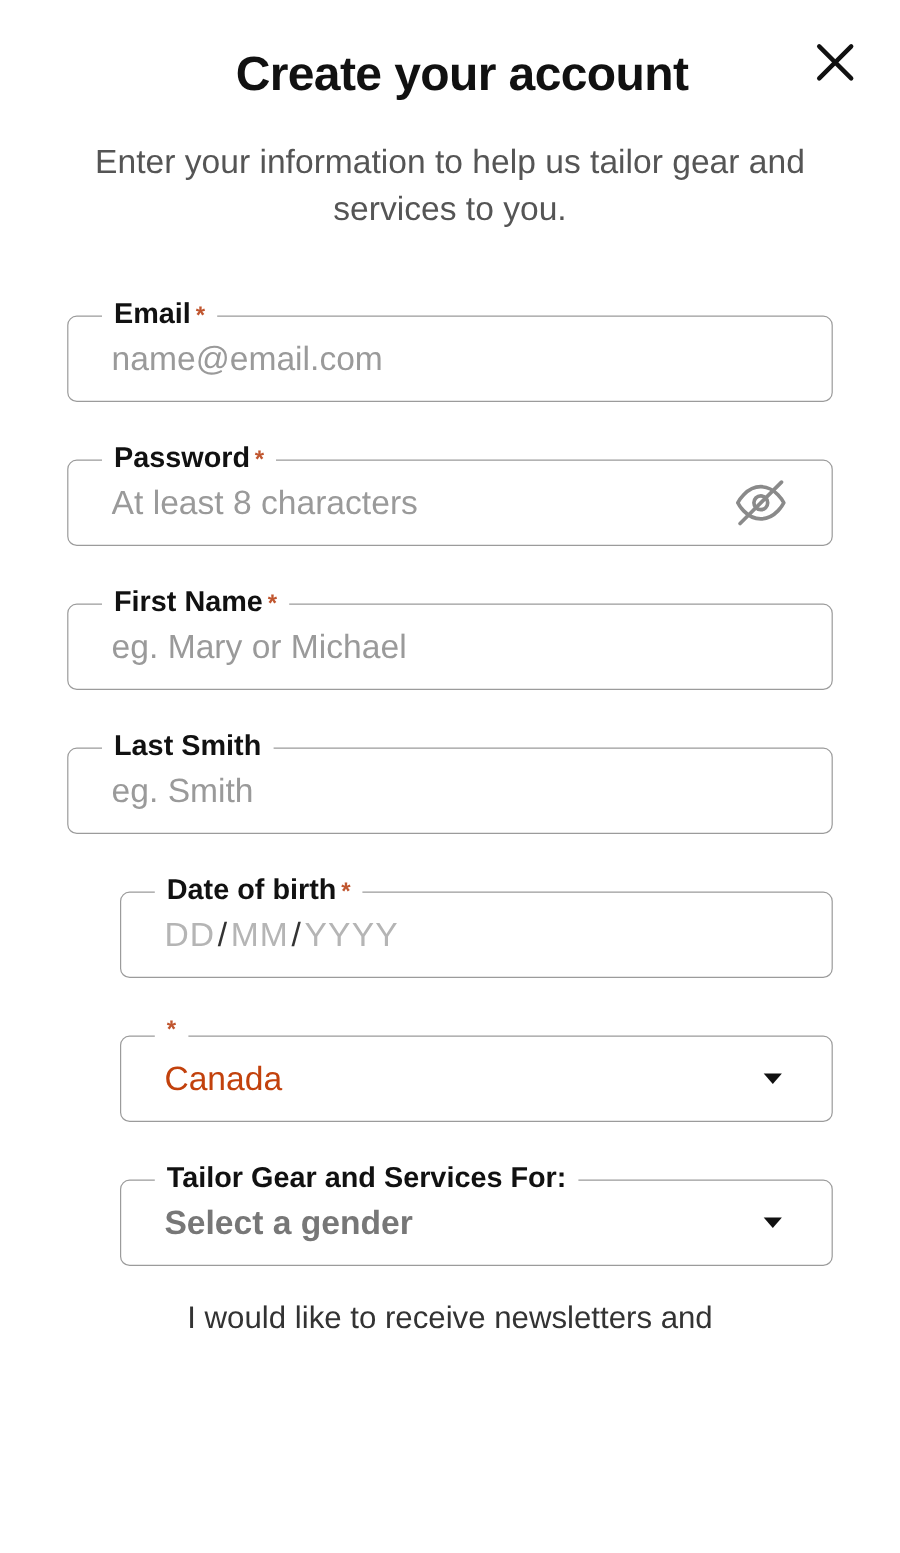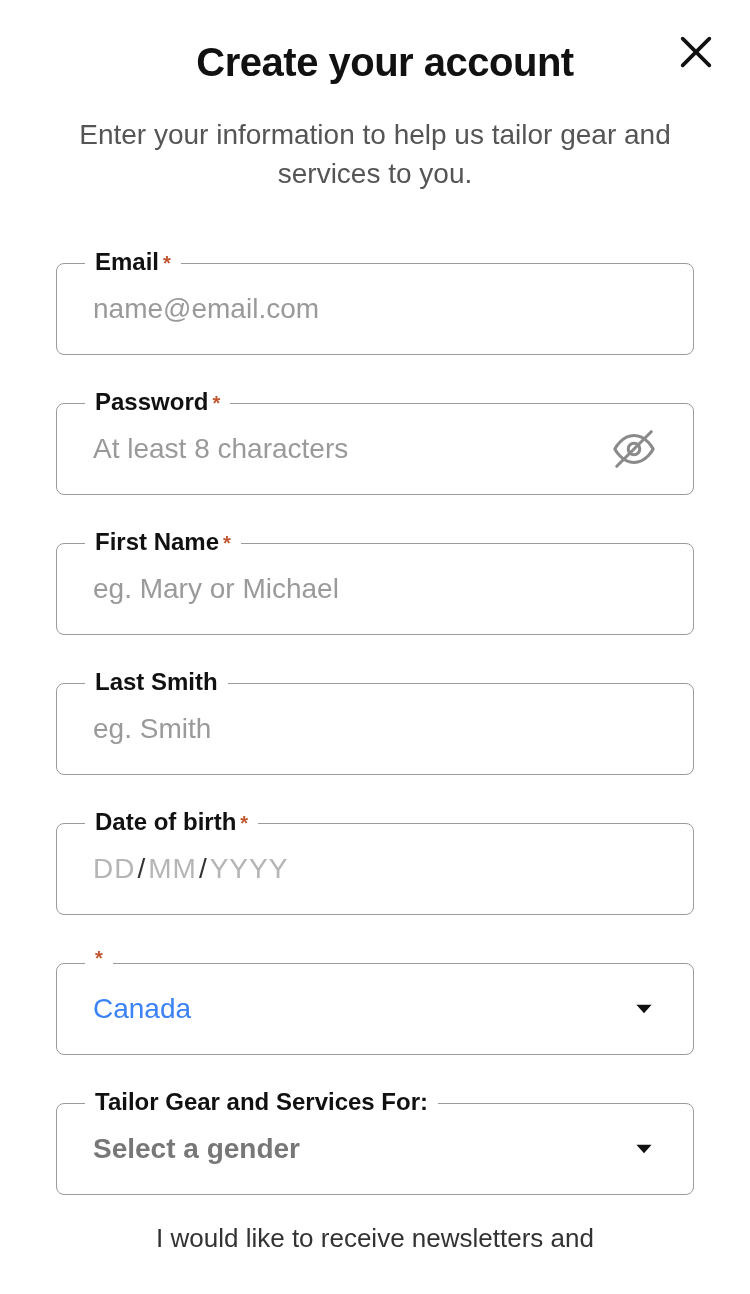--- a/index.html
+++ b/index.html
@@ -45,21 +45,21 @@
   }
   .field {
     position: relative;
     margin-top: 48px;
   }
   .field:first-child { margin-top: 30px; }
   .box {
     position: relative;
     border: 1.5px solid #9b9b9b;
     border-radius: 8px;
-    height: 92px;
+    height: 72px;
     display: flex;
     align-items: center;
     padding: 0 36px;
   }
   .legend {
     position: absolute;
     top: -16px;
     left: 28px;
     background: #fff;
     padding: 0 10px;
@@ -98,21 +98,21 @@
     cursor: pointer;
   }
   .select-row {
     display: flex;
     align-items: center;
     justify-content: space-between;
     width: 100%;
   }
   .select-value {
     font-size: 28px;
-    color: #3b82f6;
+    color: #c2410c;
   }
   .select-placeholder {
     font-size: 28px;
     color: #777;
     font-weight: 700;
   }
   .chevron {
     width: 26px;
     height: 26px;
     color: #111;
@@ -124,21 +124,21 @@
   .date-placeholder .seg { color: #b5b5b5; }
   .date-placeholder .sep { color: #333; padding: 0 2px; }
   .newsletter {
     margin-top: 28px;
     text-align: center;
     font-size: 26px;
     color: #333;
     padding: 0 80px;
   }
   .w100 { width: 100%; }
-  .cursor { cursor: pointer; }
+  .cursor { cursor: pointer; margin-left: 44px; }
 </style>
 </head>
 <body>
 
 <div class="header">
   <div class="title">Create your account</div>
   <div class="close">
     <svg viewBox="0 0 24 24" fill="none" stroke="currentColor" stroke-width="2.2" stroke-linecap="round">
       <line x1="4" y1="4" x2="20" y2="20"></line>
       <line x1="20" y1="4" x2="4" y2="20"></line>

